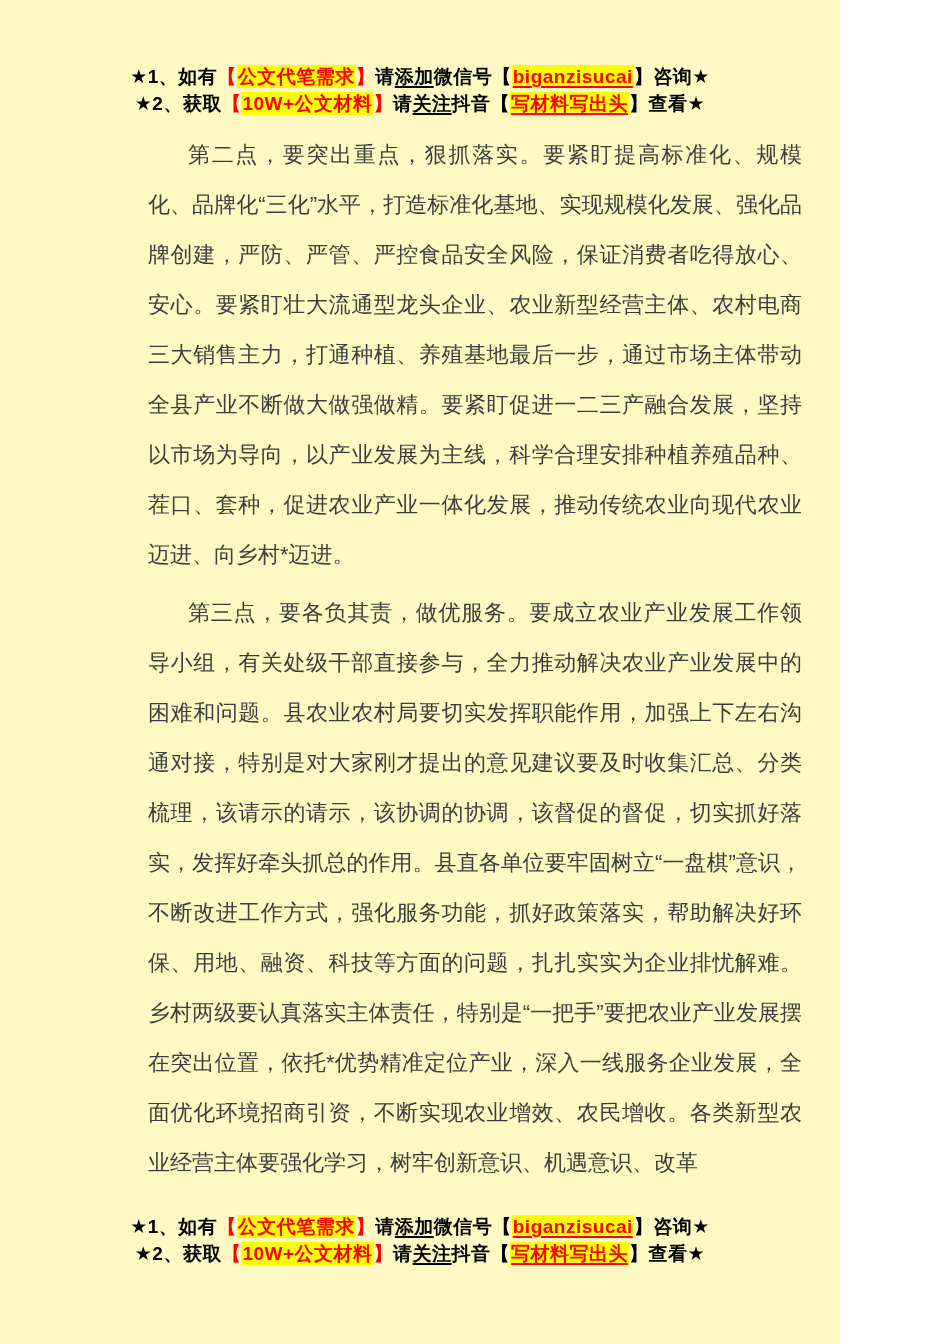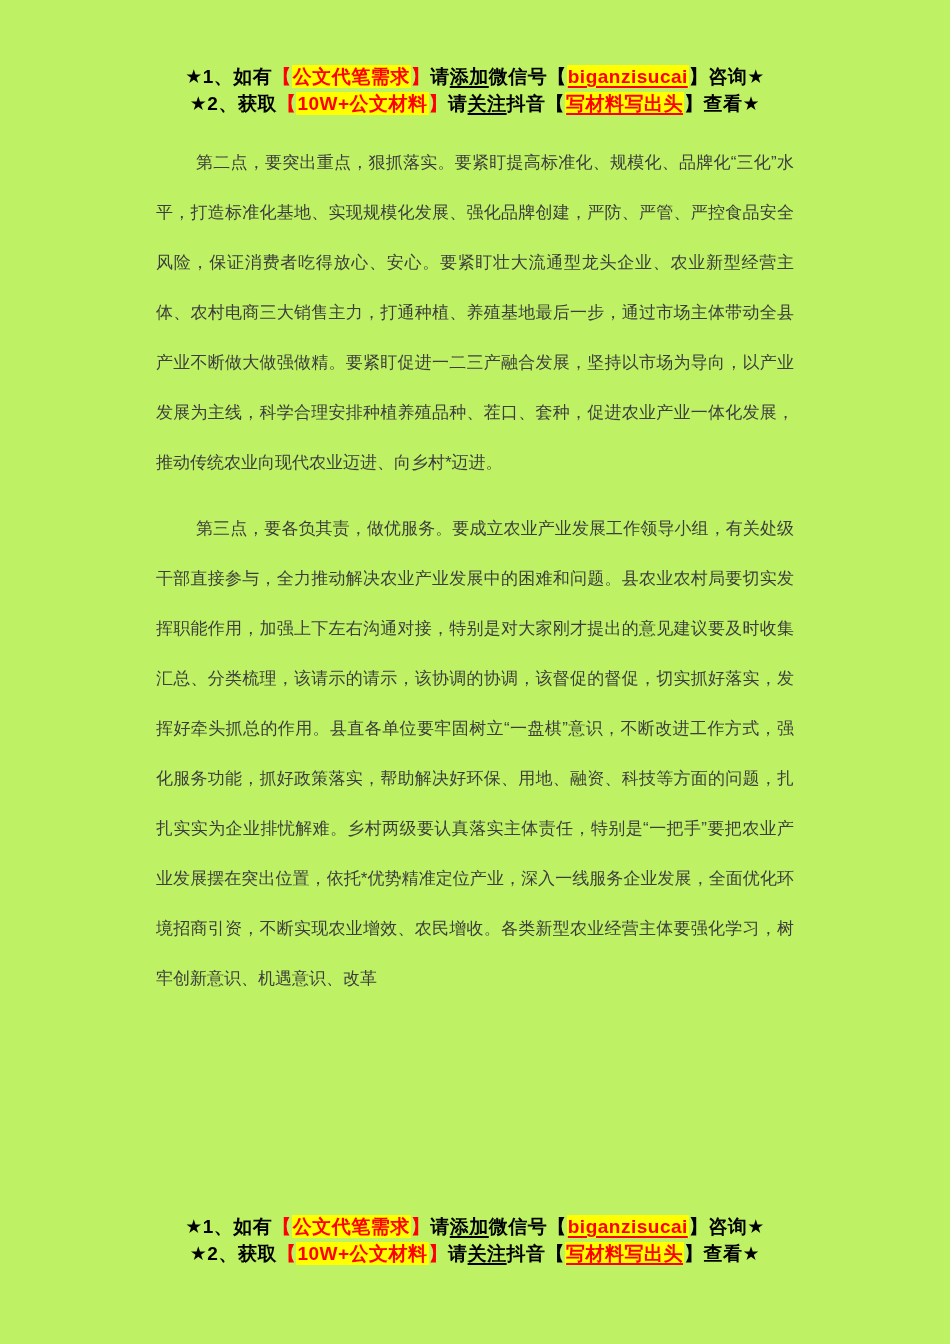--- a/index.html
+++ b/index.html
@@ -2,23 +2,23 @@
 <html><head>
 <meta charset="utf-8">
 <style>
   html, body {
     margin: 0;
     padding: 0;
     background: #ffffff;
   }
   .page {
     position: relative;
-    width: 950px;
+    width: 840px;
     height: 1344px;
-    background: #bef264;
+    background: #fef9c3;
     overflow: hidden;
     font-family: "Liberation Sans", "DejaVu Sans", sans-serif;
   }
   
   .banner {
     position: absolute;
     left: 0;
     right: 0;
     text-align: center;
   }
@@ -37,22 +37,22 @@
   .seg.hl   { background: #ffff00; padding: 1px 1px; }
   .seg.u    { text-decoration: underline; text-decoration-thickness: 2px; text-underline-offset: 3px; }
   
   .doc-body {
     position: absolute;
     top: 122px;
     left: 140px;
     width: 670px;
   }
   .para {
-    margin: 16px;
-    font-size: 17px;
+    margin: 8px;
+    font-size: 22px;
     line-height: 50px;
     color: #3d3d3d;
     text-align: justify;
     text-justify: inter-ideograph;
     text-indent: 40px;
     font-weight: 400;
     word-break: break-all;
   }
 </style>
 </head>

